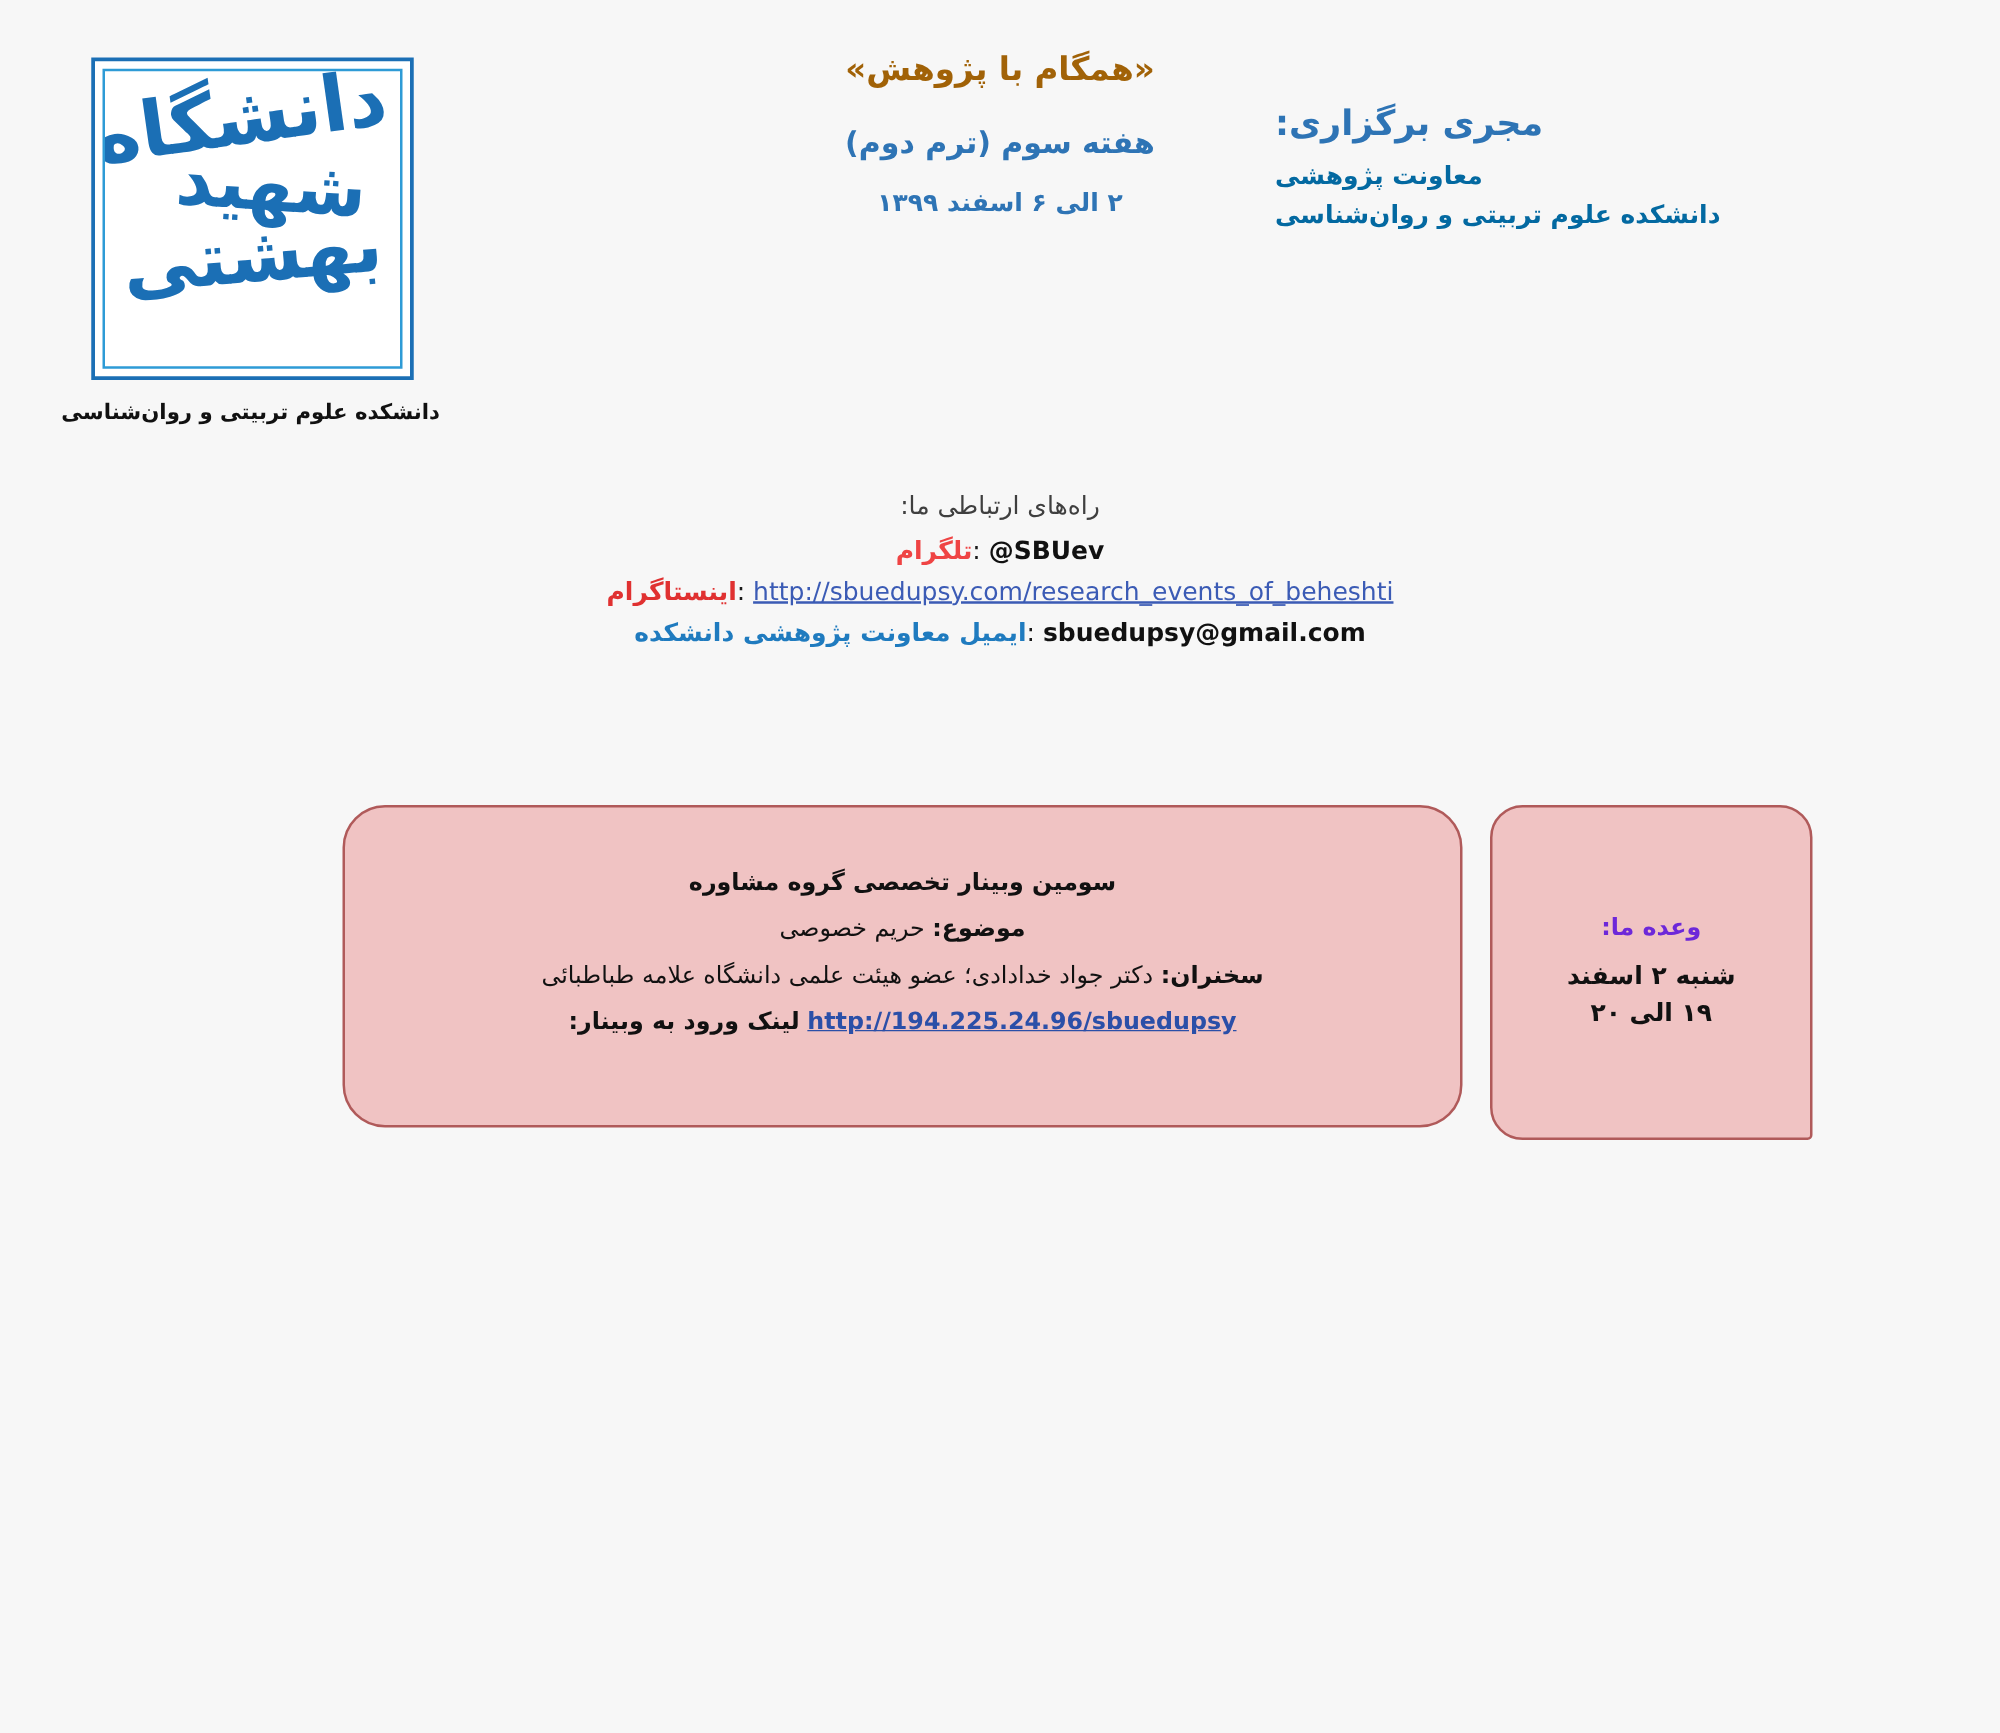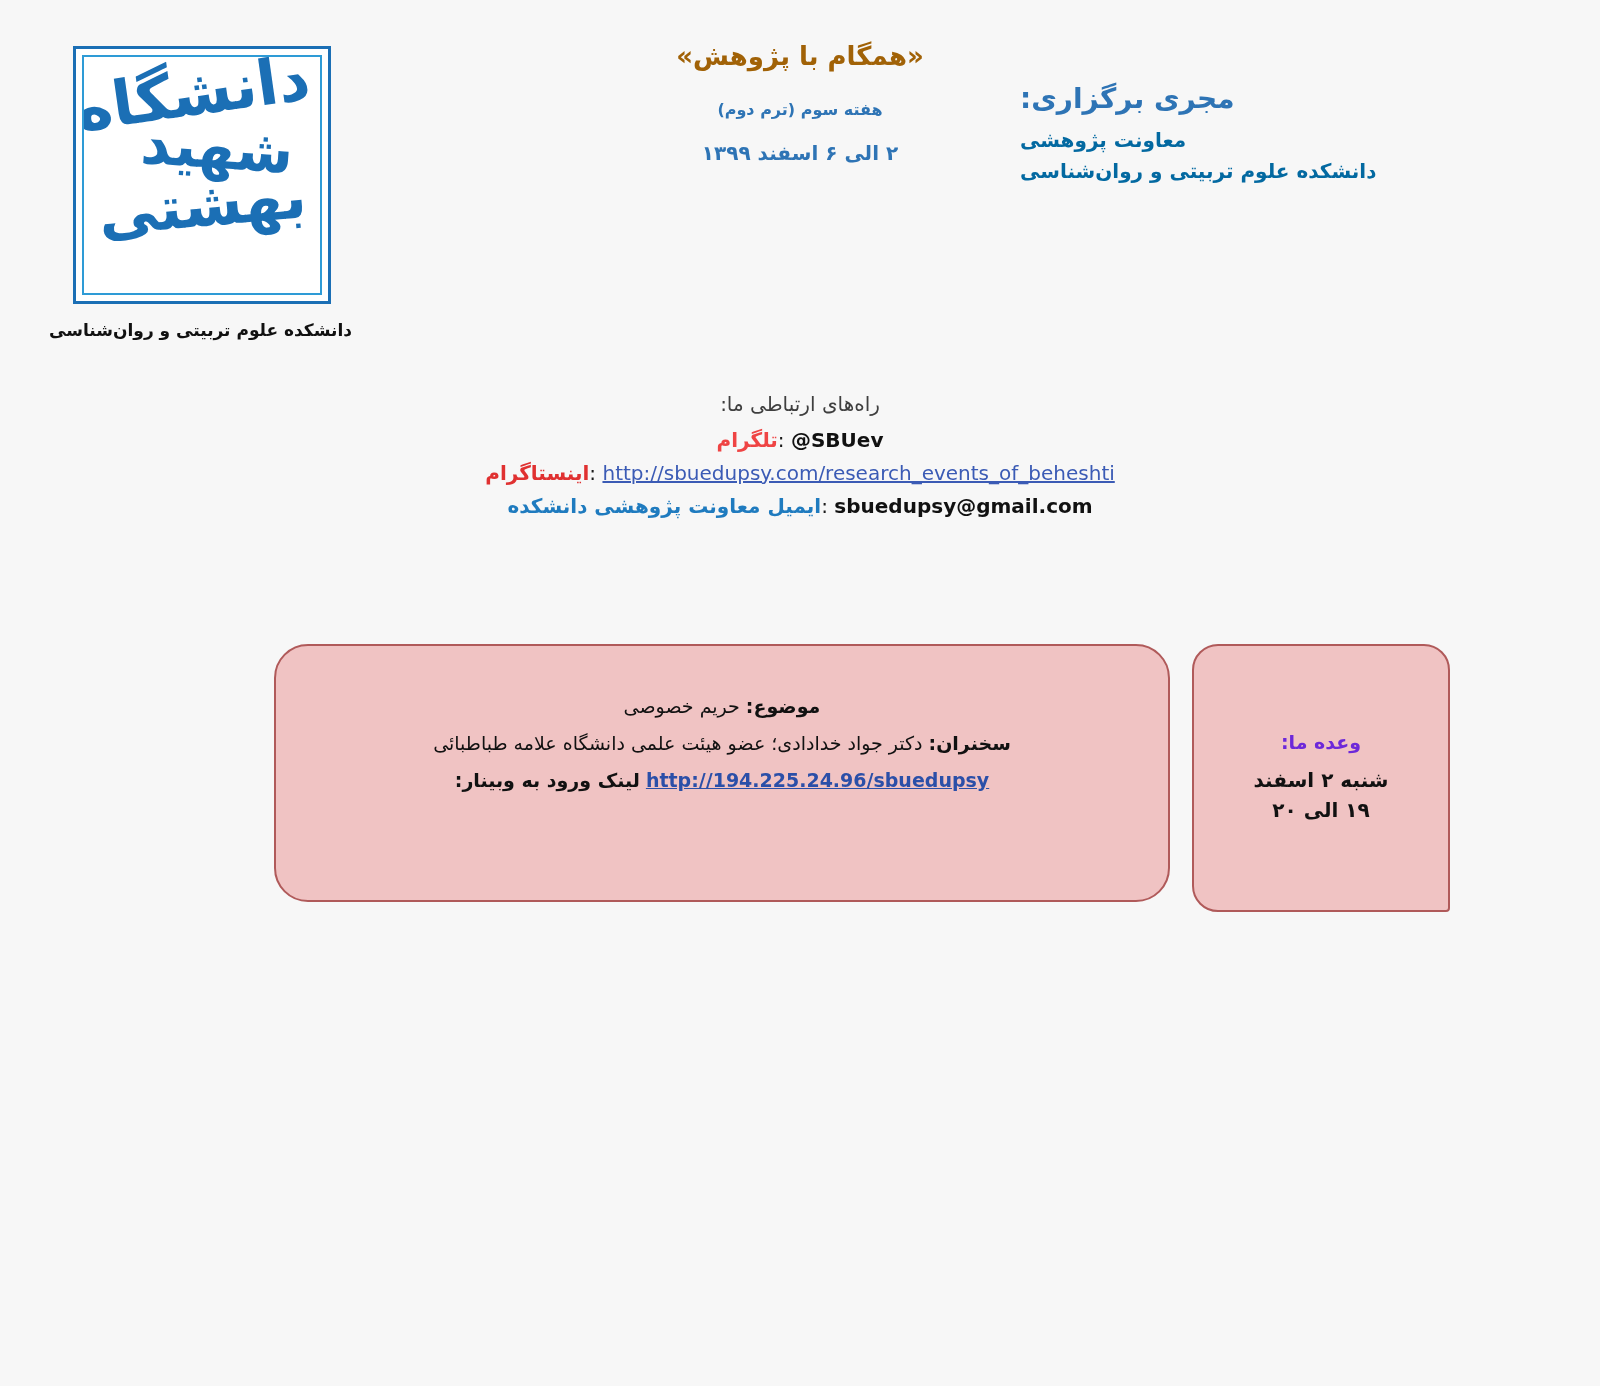--- a/index.html
+++ b/index.html
@@ -80,21 +80,21 @@
   }
   .main-title {
     font-size: 26px;
     font-weight: bold;
     color: #a16207;
     letter-spacing: 0.5px;
     line-height: 1.3;
   }
   .subtitle {
     margin-top: 26px;
-    font-size: 16px;
+    font-size: 24px;
     font-weight: bold;
     color: #2e74b5;
   }
   .dates {
     margin-top: 22px;
     font-size: 20px;
     font-weight: bold;
     color: #2e74b5;
   }
 
@@ -265,20 +265,21 @@
   </div>
 
   <div class="contact-row">
     <span class="c-value">sbuedupsy@gmail.com</span><span>&nbsp;:</span><span class="c-label-em">ایمیل معاونت پژوهشی دانشکده</span>
   </div>
 </div>
 
 <div class="session-row">
 
   <div class="card-main">
+    <div class="row bold">سومین وبینار تخصصی گروه مشاوره</div>
 
     <div class="row">
       <span class="lbl">موضوع:</span>
       <span>حریم خصوصی</span>
     </div>
 
     <div class="row">
       <span class="lbl">سخنران:</span>
       <span>دکتر جواد خدادادی؛ عضو هیئت علمی دانشگاه علامه طباطبائی</span>
     </div>

